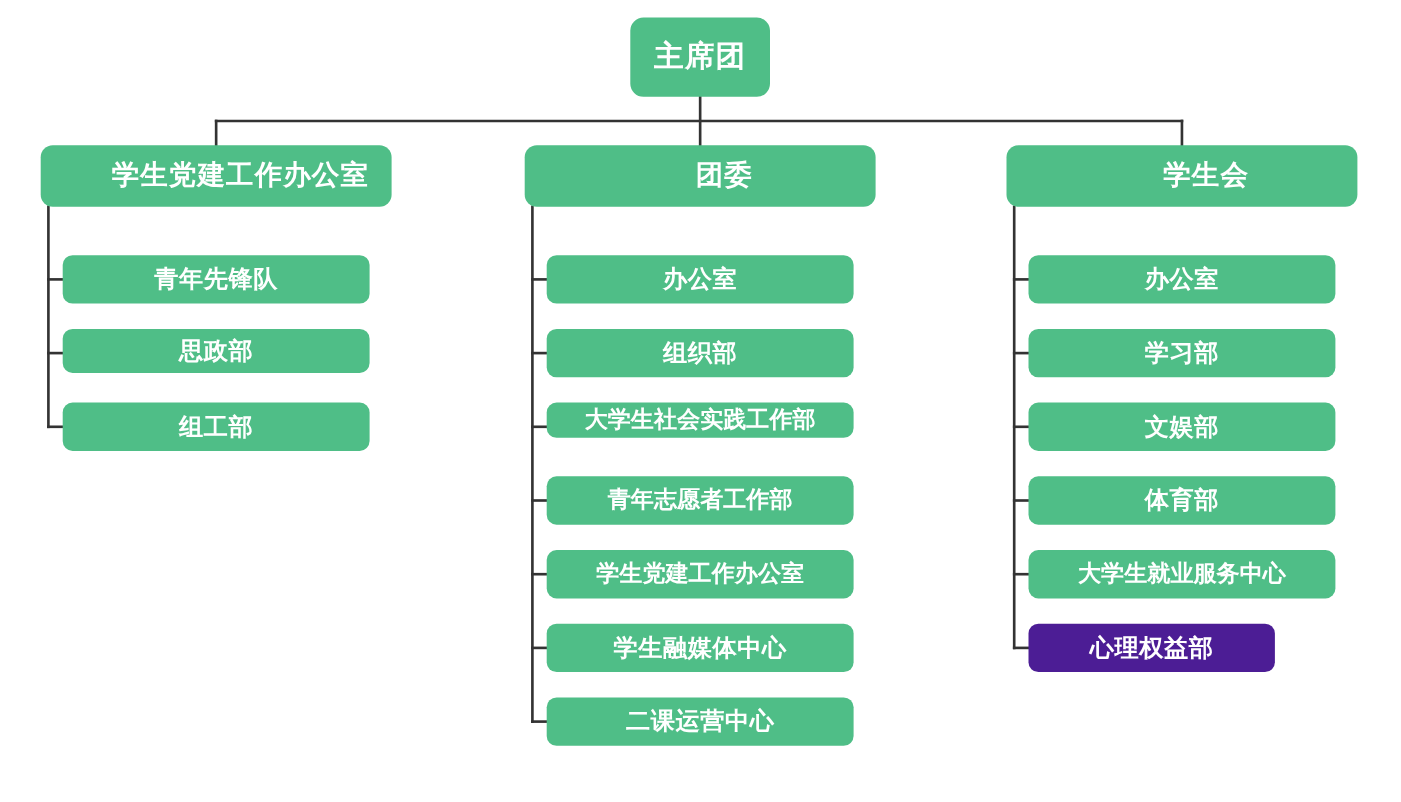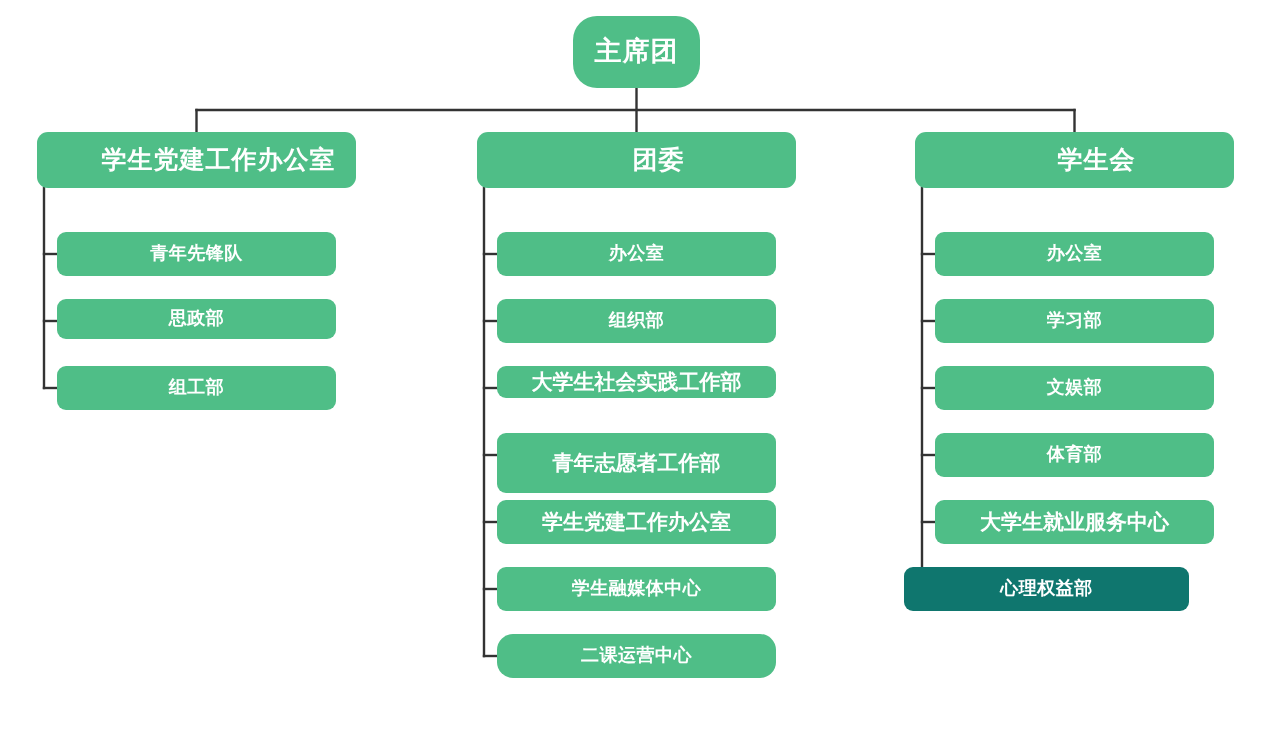--- a/index.html
+++ b/index.html
@@ -36,33 +36,33 @@
     color: #ffffff;
     font-weight: bold;
     text-align: center;
     line-height: 1.1;
     letter-spacing: 0.5px;
     white-space: nowrap;
     overflow: hidden;
     user-select: none;
   }
   .node-root {
-    border-radius: 24px;
+    border-radius: 12px;
     font-size: 27px;
     letter-spacing: 1px;
   }
   .node-branch {
     border-radius: 11px;
     font-size: 25px;
     letter-spacing: 1px;
     padding-left: 44px;
   }
   .node-leaf {
     border-radius: 9px;
-    font-size: 18px;
+    font-size: 22px;
   }
   .node-leaf.long {
     font-size: 21px;
     letter-spacing: 0px;
   }
 </style>
 </head>
 <body>
 
 <div id="chart-canvas">
@@ -96,26 +96,26 @@
   <div id="node-layer">
       <div class="node node-root" style="left: 573px; top: 16px; width: 127px; height: 72px; background: rgb(79, 190, 135); color: rgb(255, 255, 255);">主席团</div>
       <div class="node node-branch" style="left: 37px; top: 132px; width: 319px; height: 56px; background: rgb(79, 190, 135); color: rgb(255, 255, 255);">学生党建工作办公室</div>
       <div class="node node-leaf" style="left: 57px; top: 232px; width: 279px; height: 44px; background: rgb(79, 190, 135); color: rgb(255, 255, 255);">青年先锋队</div>
       <div class="node node-leaf" style="left: 57px; top: 299px; width: 279px; height: 40px; background: rgb(79, 190, 135); color: rgb(255, 255, 255);">思政部</div>
       <div class="node node-leaf" style="left: 57px; top: 366px; width: 279px; height: 44px; background: rgb(79, 190, 135); color: rgb(255, 255, 255);">组工部</div>
       <div class="node node-branch" style="left: 477px; top: 132px; width: 319px; height: 56px; background: rgb(79, 190, 135); color: rgb(255, 255, 255);">团委</div>
       <div class="node node-leaf" style="left: 497px; top: 232px; width: 279px; height: 44px; background: rgb(79, 190, 135); color: rgb(255, 255, 255);">办公室</div>
       <div class="node node-leaf" style="left: 497px; top: 299px; width: 279px; height: 44px; background: rgb(79, 190, 135); color: rgb(255, 255, 255);">组织部</div>
       <div class="node node-leaf long" style="left: 497px; top: 366px; width: 279px; height: 32px; background: rgb(79, 190, 135); color: rgb(255, 255, 255);">大学生社会实践工作部</div>
-      <div class="node node-leaf long" style="left: 497px; top: 433px; width: 279px; height: 60px; background: rgb(79, 190, 135); color: rgb(255, 255, 255);">青年志愿者工作部</div>
+      <div class="node node-leaf long" style="left: 497px; top: 433px; width: 279px; height: 44px; background: rgb(79, 190, 135); color: rgb(255, 255, 255);">青年志愿者工作部</div>
       <div class="node node-leaf long" style="left: 497px; top: 500px; width: 279px; height: 44px; background: rgb(79, 190, 135); color: rgb(255, 255, 255);">学生党建工作办公室</div>
       <div class="node node-leaf" style="left: 497px; top: 567px; width: 279px; height: 44px; background: rgb(79, 190, 135); color: rgb(255, 255, 255);">学生融媒体中心</div>
-      <div class="node node-leaf" style="left: 497px; top: 634px; width: 279px; height: 44px; background: rgb(79, 190, 135); color: rgb(255, 255, 255); border-radius: 16px;">二课运营中心</div>
+      <div class="node node-leaf" style="left: 497px; top: 634px; width: 279px; height: 44px; background: rgb(79, 190, 135); color: rgb(255, 255, 255);">二课运营中心</div>
       <div class="node node-branch" style="left: 915px; top: 132px; width: 319px; height: 56px; background: rgb(79, 190, 135); color: rgb(255, 255, 255);">学生会</div>
       <div class="node node-leaf" style="left: 935px; top: 232px; width: 279px; height: 44px; background: rgb(79, 190, 135); color: rgb(255, 255, 255);">办公室</div>
       <div class="node node-leaf" style="left: 935px; top: 299px; width: 279px; height: 44px; background: rgb(79, 190, 135); color: rgb(255, 255, 255);">学习部</div>
       <div class="node node-leaf" style="left: 935px; top: 366px; width: 279px; height: 44px; background: rgb(79, 190, 135); color: rgb(255, 255, 255);">文娱部</div>
       <div class="node node-leaf" style="left: 935px; top: 433px; width: 279px; height: 44px; background: rgb(79, 190, 135); color: rgb(255, 255, 255);">体育部</div>
       <div class="node node-leaf long" style="left: 935px; top: 500px; width: 279px; height: 44px; background: rgb(79, 190, 135); color: rgb(255, 255, 255);">大学生就业服务中心</div>
-      <div class="node node-leaf" style="left: 904px; top: 567px; width: 285px; height: 44px; background: #0f766e; color: rgb(255, 255, 255);">心理权益部</div>
+      <div class="node node-leaf" style="left: 935px; top: 567px; width: 224px; height: 44px; background: #4c1d95; color: rgb(255, 255, 255);">心理权益部</div>
     </div>
 
 </div>
 
 </body></html>

